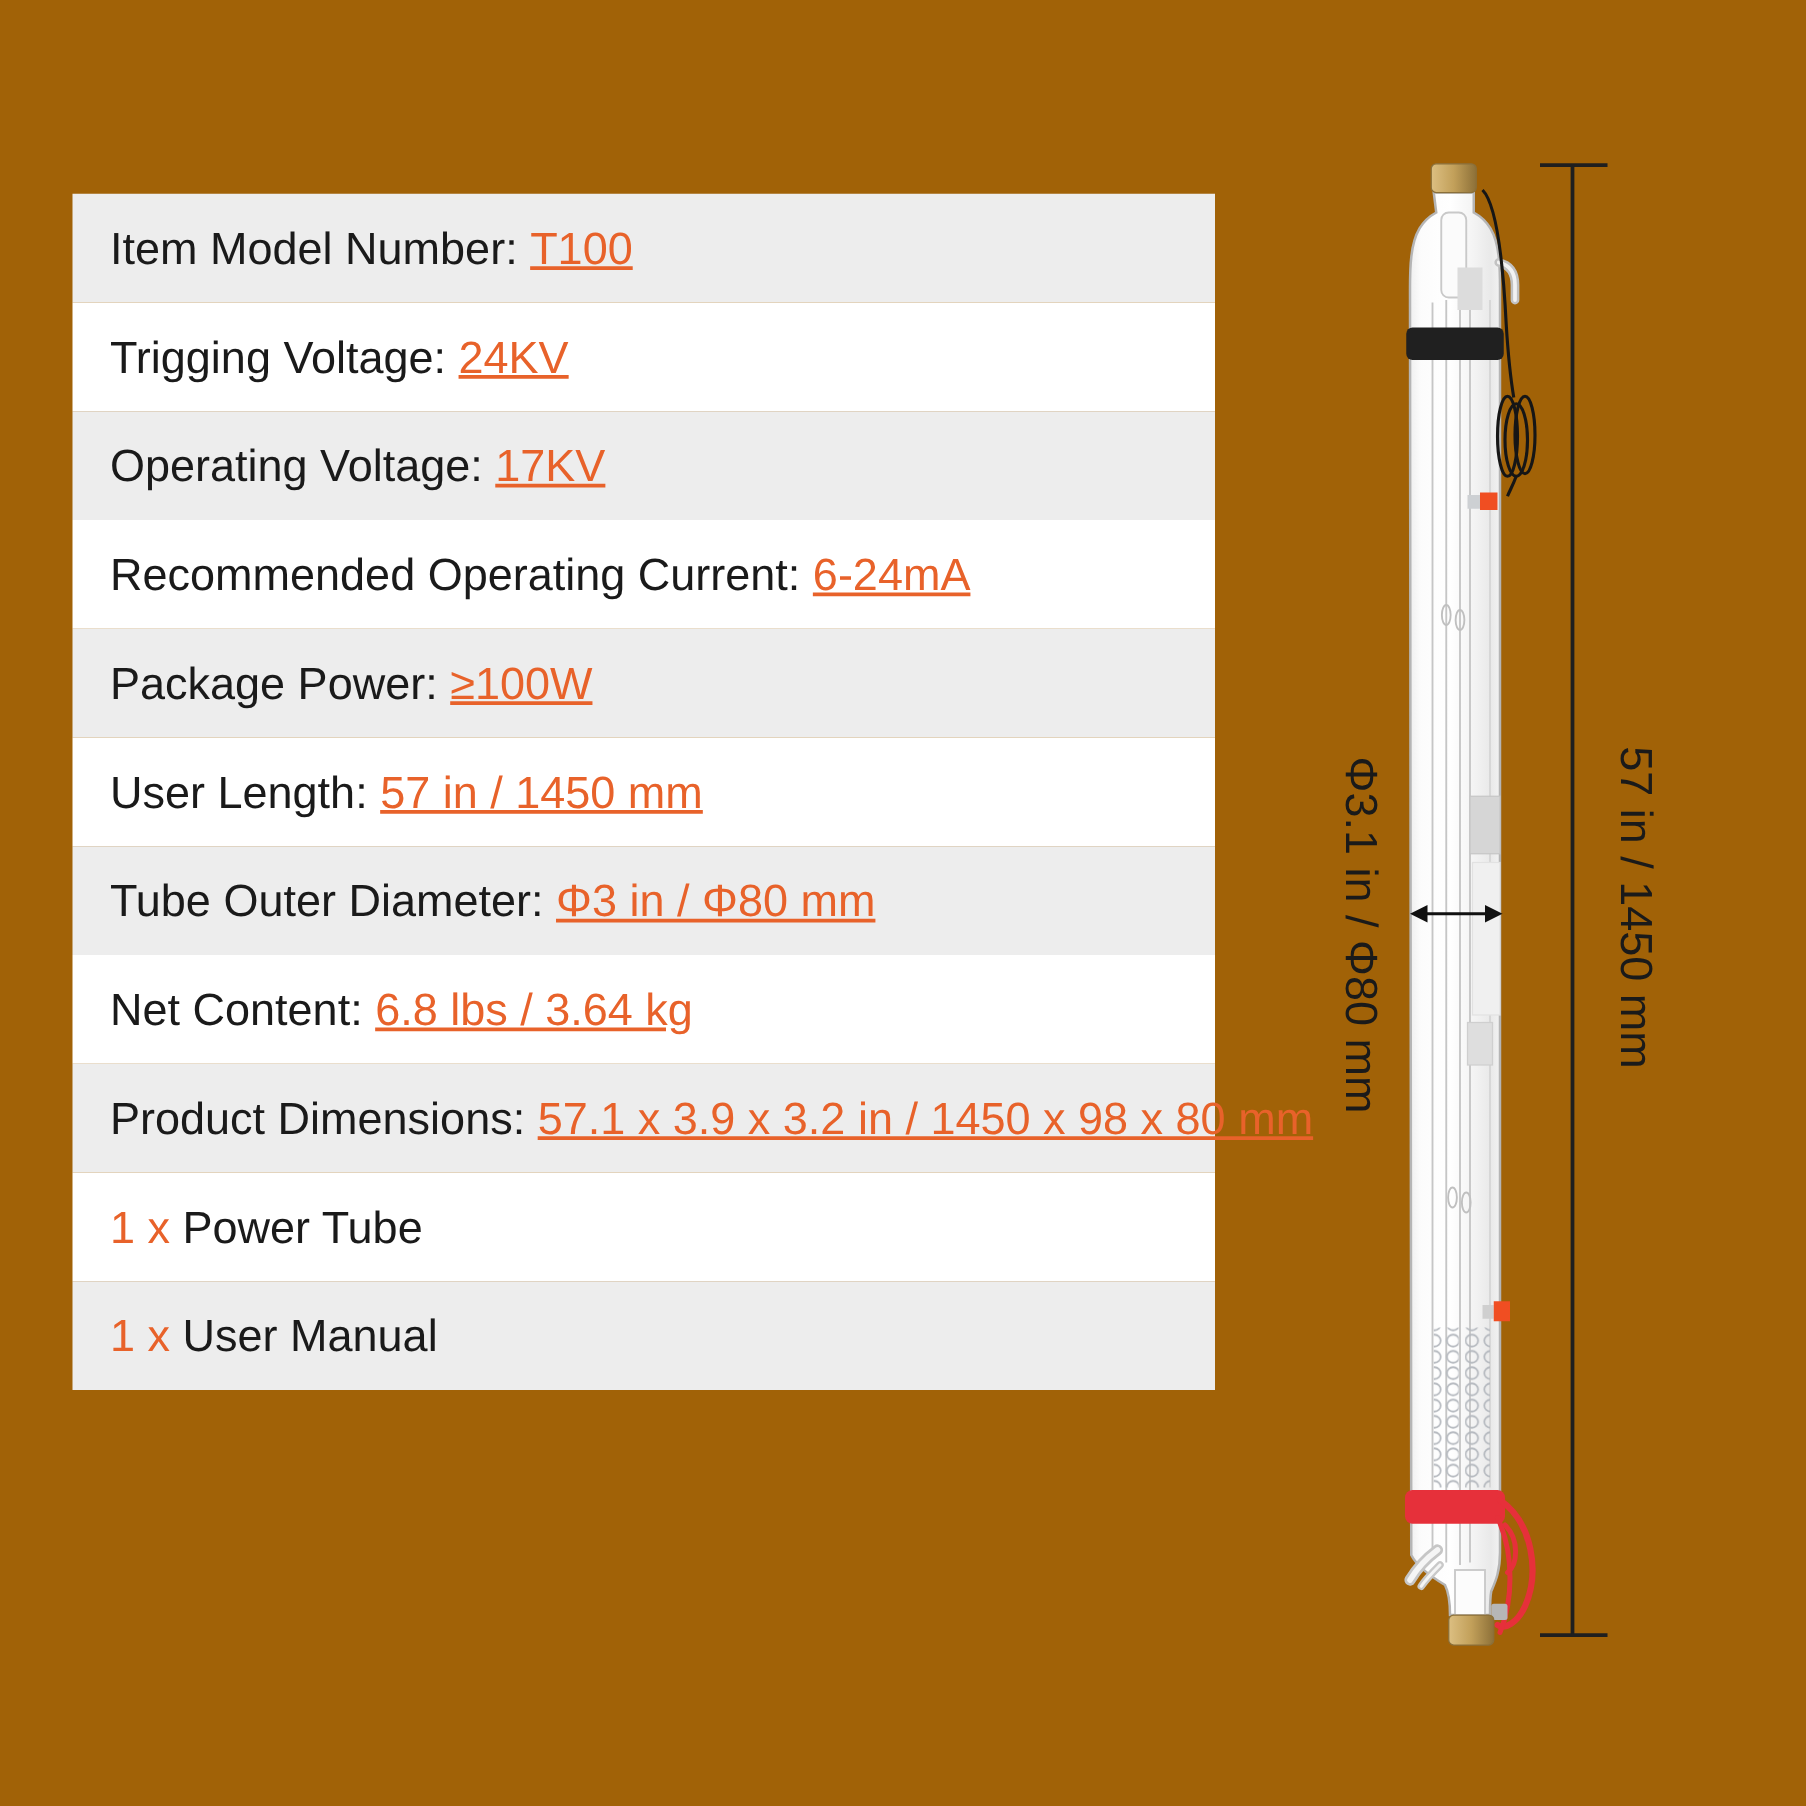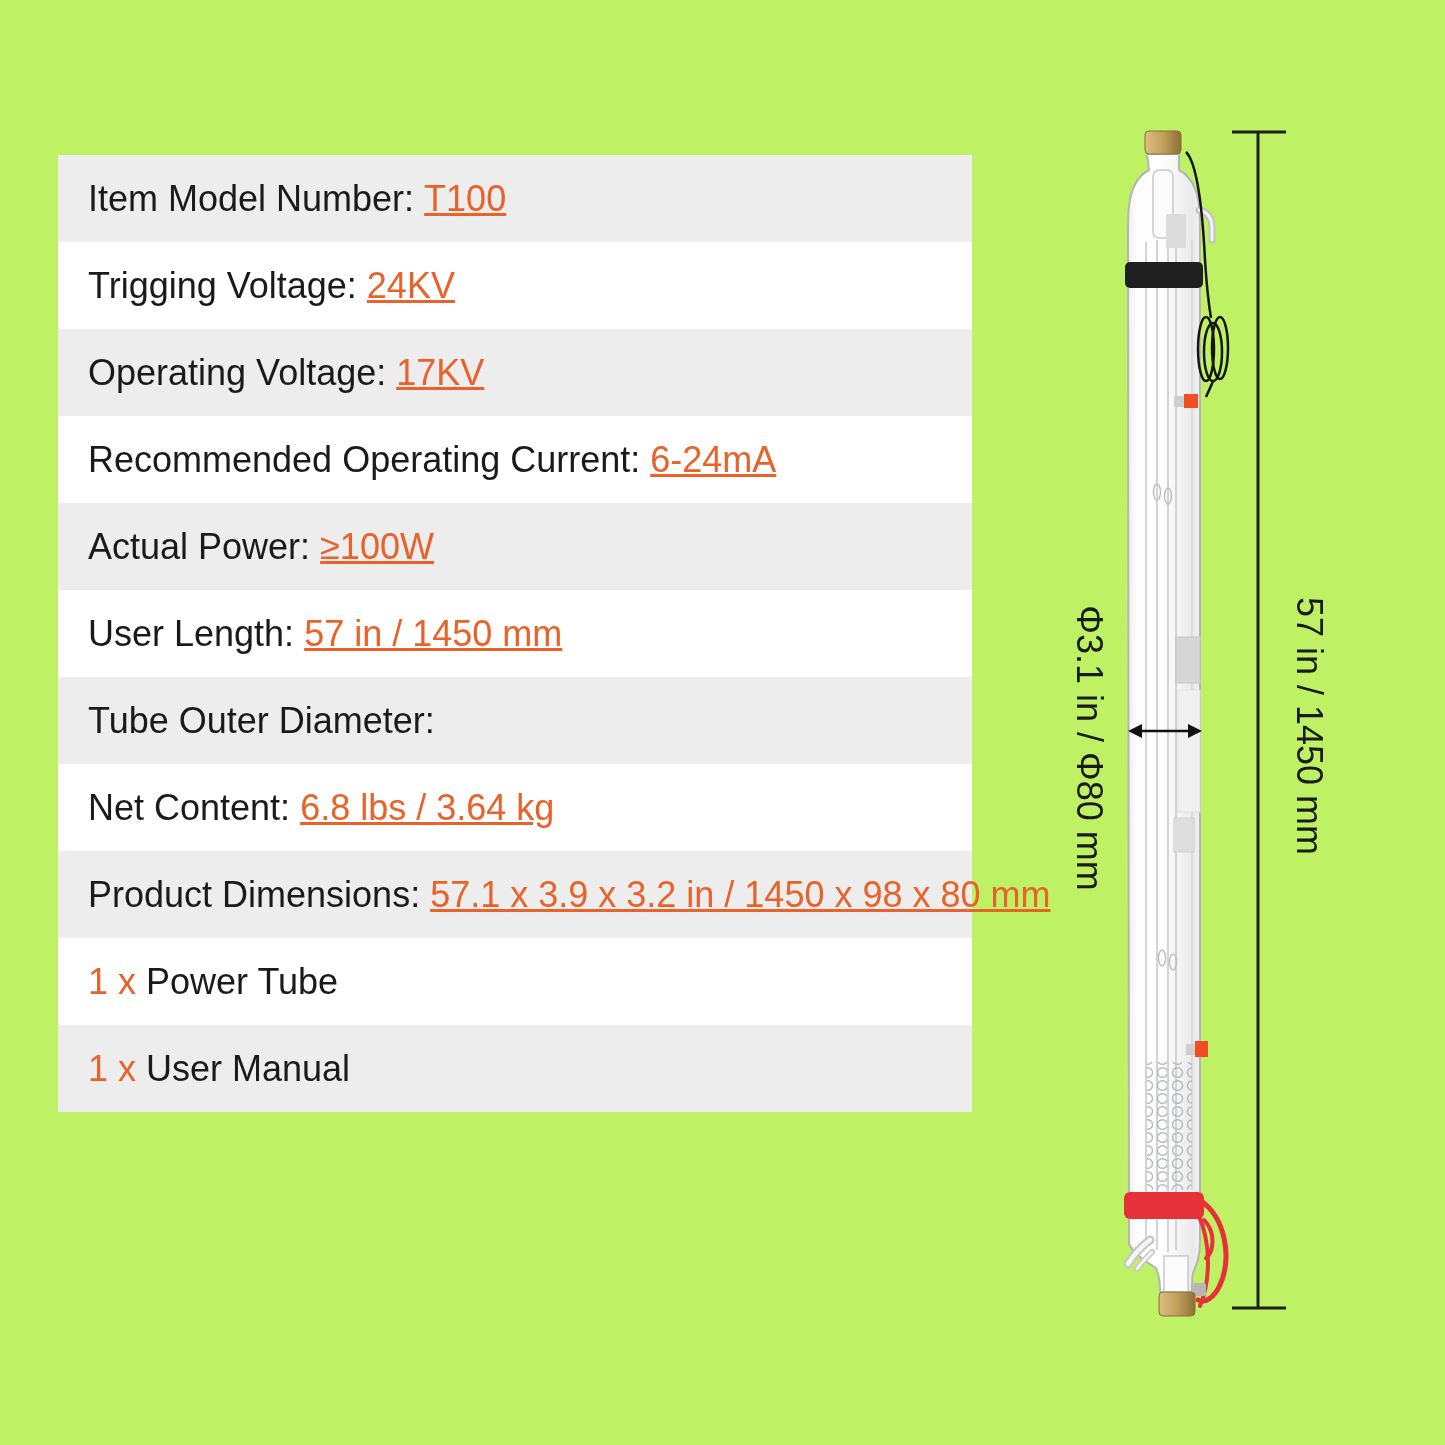--- a/index.html
+++ b/index.html
@@ -5,21 +5,21 @@
   :root{
     --accent:#E8622A;
     --ink:#1A1A1A;
     --shade:#EDEDED;
   }
   *{margin:0;padding:0;box-sizing:border-box;}
   html,body{background:#ffffff;}
   .canvas{
     position:relative;
     width:1445px;height:1445px;
-    background:#bef264;
+    background:#a16207;
     overflow:hidden;
     font-family:"Liberation Sans", sans-serif;
     color:var(--ink);
   }
   .spec-table{
     position:absolute;
     left:58px;top:155px;
     width:914px;
   }
   .spec-row{
@@ -69,31 +69,32 @@
         <span class="label">Operating Voltage:</span>
         <span class="value">17KV</span>
       </div>
     <div class="spec-row">
         <span class="prefix"></span>
         <span class="label">Recommended Operating Current:</span>
         <span class="value">6-24mA</span>
       </div>
     <div class="spec-row">
         <span class="prefix"></span>
-        <span class="label">Actual Power:</span>
+        <span class="label">Package Power:</span>
         <span class="value">≥100W</span>
       </div>
     <div class="spec-row">
         <span class="prefix"></span>
         <span class="label">User Length:</span>
         <span class="value">57 in / 1450 mm</span>
       </div>
     <div class="spec-row">
         <span class="prefix"></span>
         <span class="label">Tube Outer Diameter:</span>
+        <span class="value">Φ3 in / Φ80 mm</span>
       </div>
     <div class="spec-row">
         <span class="prefix"></span>
         <span class="label">Net Content:</span>
         <span class="value">6.8 lbs / 3.64 kg</span>
       </div>
     <div class="spec-row">
         <span class="prefix"></span>
         <span class="label">Product Dimensions:</span>
         <span class="value">57.1 x 3.9 x 3.2 in / 1450 x 98 x 80 mm</span>

